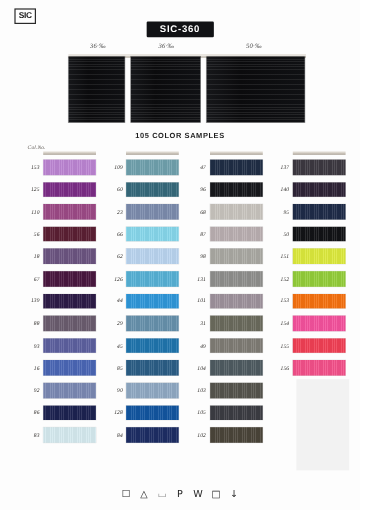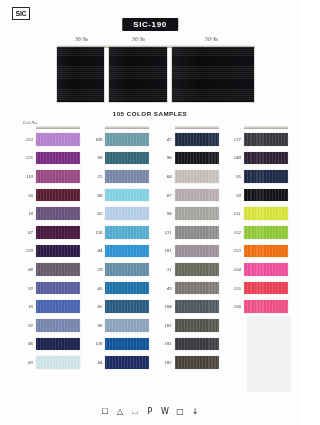--- a/index.html
+++ b/index.html
@@ -158,21 +158,21 @@
 </head>
 <body>
 
 <div class="page">
 
   <div class="logo">
     <span>SIC</span>
   </div>
 
   <div class="title-plate">
-    <span>SIC-190</span>
+    <span>SIC-360</span>
   </div>
 
   <div class="ribbons">
     <div class="rib-labels">
       <span class="rib-label" style="left:18px">36·‰</span>
       <span class="rib-label" style="left:75px">36·‰</span>
       <span class="rib-label" style="left:148px">50·‰</span>
     </div>
     <div class="rib-rail"></div>
     <div class="rib-row">

